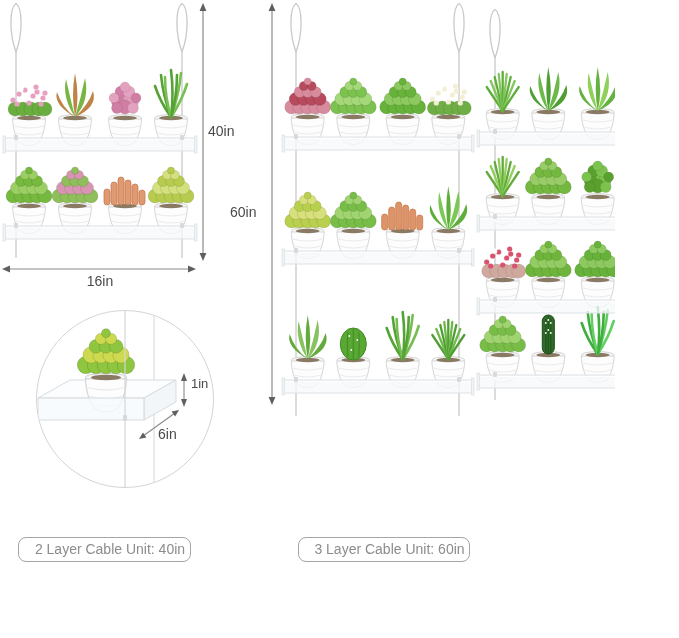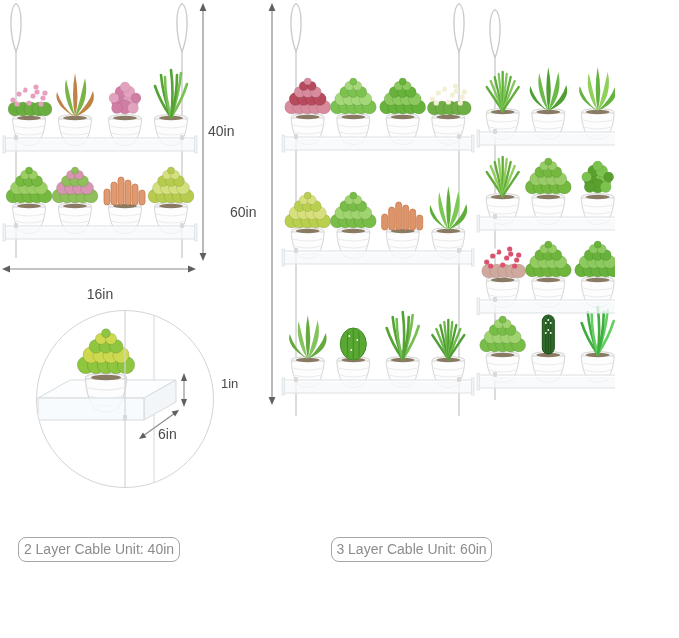--- a/index.html
+++ b/index.html
@@ -1,30 +1,30 @@
 <!DOCTYPE html>
 <html><head>
 <meta charset="utf-8">
 <style>
   html,body{margin:0;padding:0;background:#ffffff;}
   .stage{position:relative;width:615px;height:638px;background:#ffffff;overflow:hidden;
          font-family:"Liberation Sans","DejaVu Sans",sans-serif;}
   #scene{position:absolute;left:0;top:0;}
   .dim{position:absolute;color:#4a4a4a;font-size:14px;white-space:nowrap;}
   .dim-40{left:208px;top:123px;}
-  .dim-16{left:4px;top:273px;width:192px;text-align:center;margin-top:13px;}
+  .dim-16{left:4px;top:273px;width:192px;text-align:center;}
   .dim-60{left:230px;top:204px;}
-  .dim-1in{left:191px;top:376px;font-size:13px;margin-left:30px;}
+  .dim-1in{left:191px;top:376px;font-size:13px;}
   .dim-6in{left:158px;top:426px;}
   .detail-circle{position:absolute;left:36px;top:310px;width:176px;height:176px;
                  border:1px solid #d4d4d4;border-radius:50%;overflow:hidden;background:#ffffff;}
   .unit-label{position:absolute;top:537px;height:23px;border:1.5px solid #a6a6a6;border-radius:8px;
-              background:#ffffff;color:#8c8c8c;font-size:14px;line-height:23px;text-align:center;}
+              background:#ffffff;color:#8c8c8c;font-size:14px;line-height:23px;text-align:center;padding-left:11px;}
   .ul-0{left:18px;width:160px;}
-  .ul-1{left:298px;width:159px;margin-left:33px;}
+  .ul-1{left:298px;width:159px;}
   .ul-2{left:497px;width:159px;}
   .banner{position:absolute;left:0;top:596px;width:679px;height:37px;background:#797979;
           color:#ffffff;font-weight:bold;font-size:17px;line-height:37px;text-align:center;
           letter-spacing:0.2px;}
 </style>
 </head>
 <body>
 
 <div class="stage">
 

